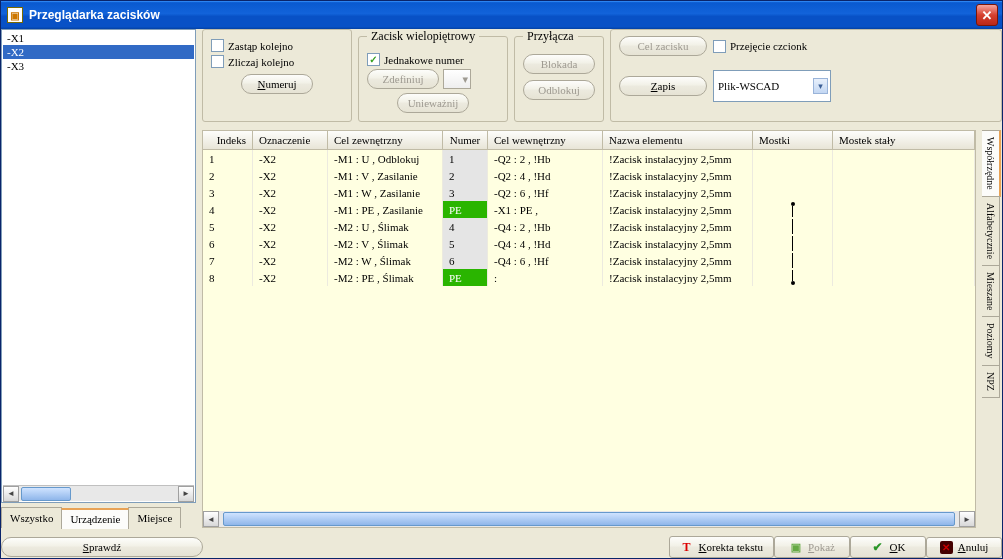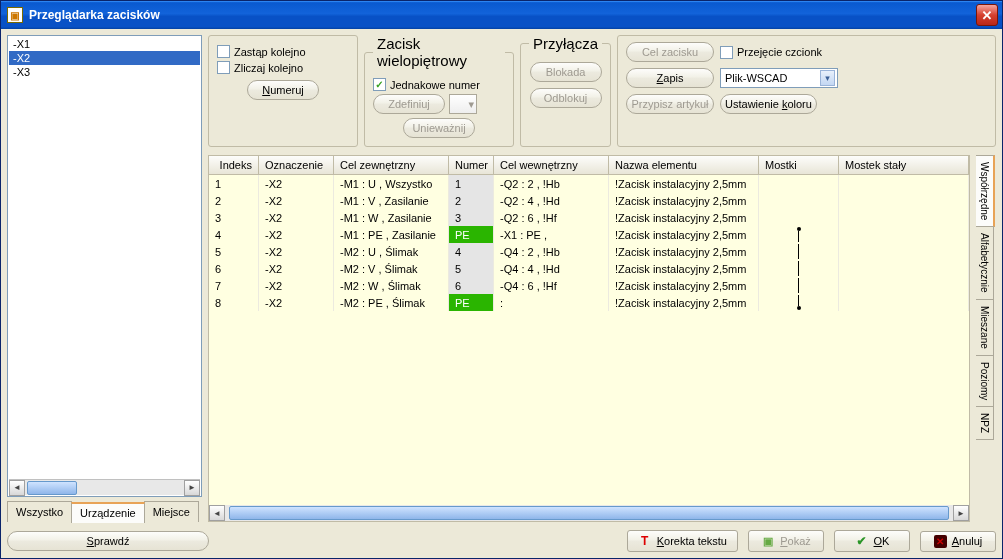--- a/index.html
+++ b/index.html
@@ -39,21 +39,22 @@
     background: linear-gradient(to bottom,#f5a59e,#d6402f 50%,#b92718);
     border: 1px solid #7a1608;
     border-radius: 3px;
     color: #fff; font-weight: bold; font-size: 13px;
     display:flex; align-items:center; justify-content:center;
     cursor: pointer;
   }
 
   .body {
     flex: 1; display:flex; flex-direction: column;
-    padding: 6px;
+    padding: 0;
+    font-family: Liberation Serif, serif;
   }
 
   .upper {
     display:flex; gap:6px; flex:1; min-height:0;
   }
 
   .leftcol {
     width: 195px; display:flex; flex-direction:column;
   }
   .listbox {
@@ -101,21 +102,21 @@
   .ctrlrow {
     display:flex; gap:6px; align-items:stretch;
   }
 
   fieldset {
     border:1px solid #c0bba6;
     border-radius:3px;
     padding: 6px 8px 8px 8px;
     margin:0;
   }
-  legend { font-size:15px; padding:0 4px; }
+  legend { font-size:12px; padding:0 4px; }
 
   .fs1 { width: 150px; }
   .fs2 { width: 150px; }
   .fs3 { width: 90px; }
   .fs4 { flex:1; min-width:0; }
 
   .chk { display:flex; align-items:center; gap:4px; margin: 3px 0;}
   .chkd {
     width:13px; height:13px; border:1px solid #7f9db9; background:#fff;
     display:flex; align-items:center; justify-content:center;
@@ -134,21 +135,21 @@
     white-space:nowrap;
   }
   .btn.dis { color:#9e9a91; cursor:default; }
   .ul { text-decoration: underline; }
 
   .fs2-row { display:flex; gap:4px; margin-bottom:4px;}
   .dd { width:28px;height:20px;border:1px solid #aca899;background:linear-gradient(#fff,#eee);display:flex;align-items:center;justify-content:flex-end;padding-right:2px;color:#9e9a91;}
 
   .fs4inner { display:flex; gap:6px; flex-wrap:wrap; align-items:center;}
   .selbox {
-    border:1px solid #7f9db9; background:#fff; height:20px;
+    border:1px solid #7f9db9; background:#fff; height:32px;
     display:flex; align-items:center; padding: 0 2px 0 4px; gap:4px;
     min-width: 118px;
   }
   .selbox .arrow { width:15px; height:16px; background:linear-gradient(#e8f0fb,#c3d7f3);border:1px solid #9ab4d9;display:flex;align-items:center;justify-content:center;font-size:9px;color:#3b5f96;}
 
   .extfn {
     width: 115px;
   }
 
   .tablewrap {
@@ -202,21 +203,21 @@
     background:#ece9d8;
     margin-bottom:-1px;
     font-size:10px;
     cursor:pointer;
     white-space:nowrap;
   }
   .vtab.active { background:#fcfcfa; border-right:2px solid #e8a356;}
 
   .footer {
     margin-top:8px;
-    display:flex; align-items:center; justify-content:flex-end; gap:10px;
+    display:flex; align-items:center; justify-content:flex-end; 
   }
   .footer-left { width:202px; margin-right:auto;}
   .footer-left .btn { width:100%; }
   .fbtn { display:flex; align-items:center; gap:5px; padding:3px 10px; border:1px solid #aca899;
     background: linear-gradient(#fdfdfb,#f2f1e7 45%,#eceadf 50%,#e6e3d4); border-radius:3px; cursor:pointer; min-width:76px; justify-content:center;}
   .fbtn.dis { color:#9e9a91; cursor:default;}
   .fic { width:14px;height:14px;display:flex;align-items:center;justify-content:center;font-weight:bold;}
   .fic-T { color:#d00; font-size:12px;}
   .fic-sq { color:#6a4;}
   .fic-chk { color:#2a9527; font-size:12px;}
@@ -308,31 +309,27 @@
           </fieldset>
 
           <fieldset class="fs4">
             <div class="fs4inner">
               <span class="btn dis" style="min-width:88px">Cel zacisku</span>
               <div class="chk">
                 <div class="chkd"></div>
                   <span>Przejęcie czcionk</span>
               </div>
             </div>
-            <div class="fs4inner" style="margin-top:6px;">
+            <div class="fs4inner" style="margin-top:14px;">
               <span class="btn" style="min-width:88px"><span class="ul">Z</span><span id="saverest">apis</span></span>
               <div class="selbox">
                 <span>Plik-WSCAD</span>
                 <span style="flex:1"></span>
                 <span class="arrow">▾</span>
               </div>
-            </div>
-            <div class="fs4inner" style="margin-top:6px;">
-              <span class="btn dis" style="min-width:88px">Przypisz artykuł</span>
-              <span class="btn"><span id="colpre">Ustawienie </span><span class="ul">k</span><span id="colsuf">oloru</span></span>
             </div>
           </fieldset>
 
         </div>
 
         <div class="tablewrap">
           <div class="gridarea">
             <div class="gridhead" id="ghead">
                 <div class="gh c1">Indeks</div>
                 <div class="gh c2">Oznaczenie</div>
@@ -340,21 +337,21 @@
                 <div class="gh c4">Numer</div>
                 <div class="gh c5">Cel wewnętrzny</div>
                 <div class="gh c6">Nazwa elementu</div>
                 <div class="gh c7">Mostki</div>
                 <div class="gh c8">Mostek stały</div>
               </div>
             <div class="gridbody" id="gbody">
                 <div class="gr">
                   <div class="gc c1">1</div>
                   <div class="gc c2">-X2</div>
-                  <div class="gc c3">-M1 : U , Wszystko</div>
+                  <div class="gc c3">-M1 : U , Odblokuj</div>
                   <div class="gc c4 num">1</div>
                   <div class="gc c5">-Q2 : 2 , !Hb</div>
                   <div class="gc c6">!Zacisk instalacyjny 2,5mm</div>
                   <div class="gc c7"></div>
                   <div class="gc c8"></div>
                 </div>
                 <div class="gr">
                   <div class="gc c1">2</div>
                   <div class="gc c2">-X2</div>
                   <div class="gc c3">-M1 : V , Zasilanie</div>

